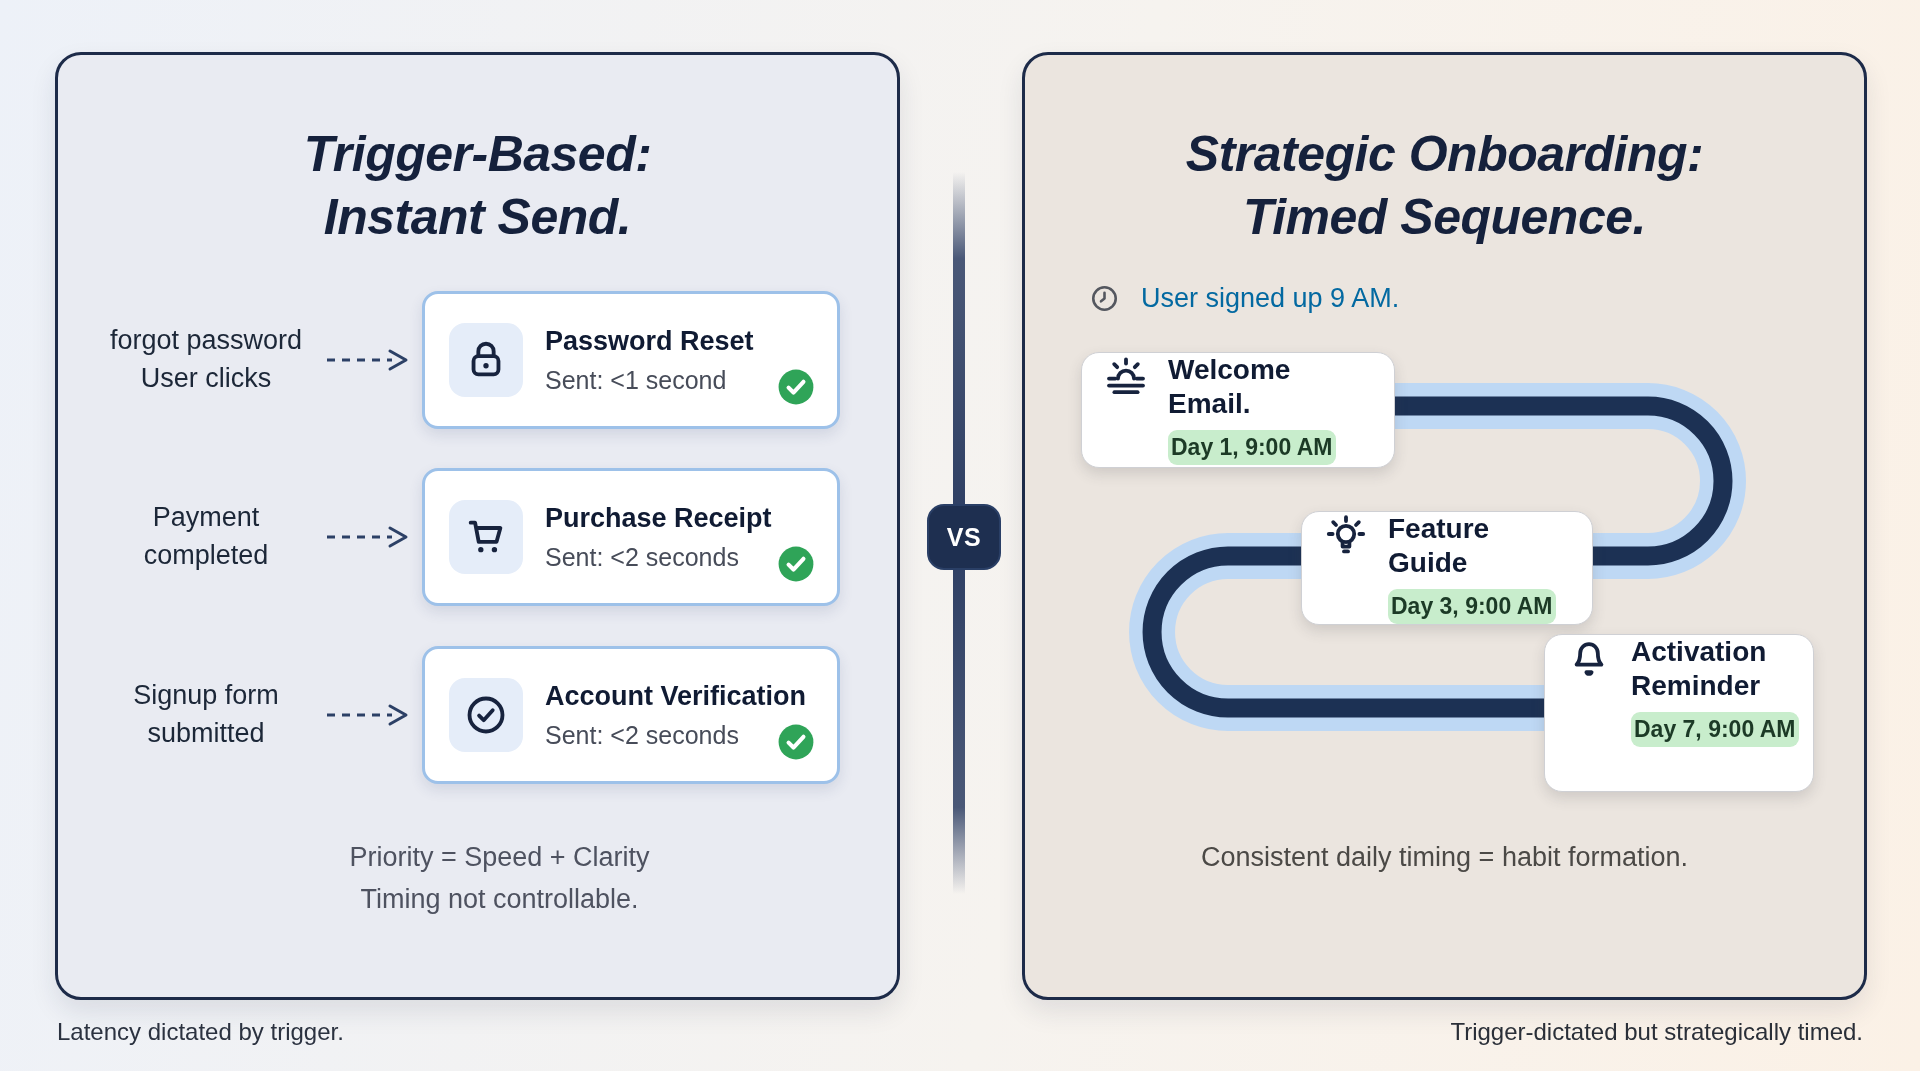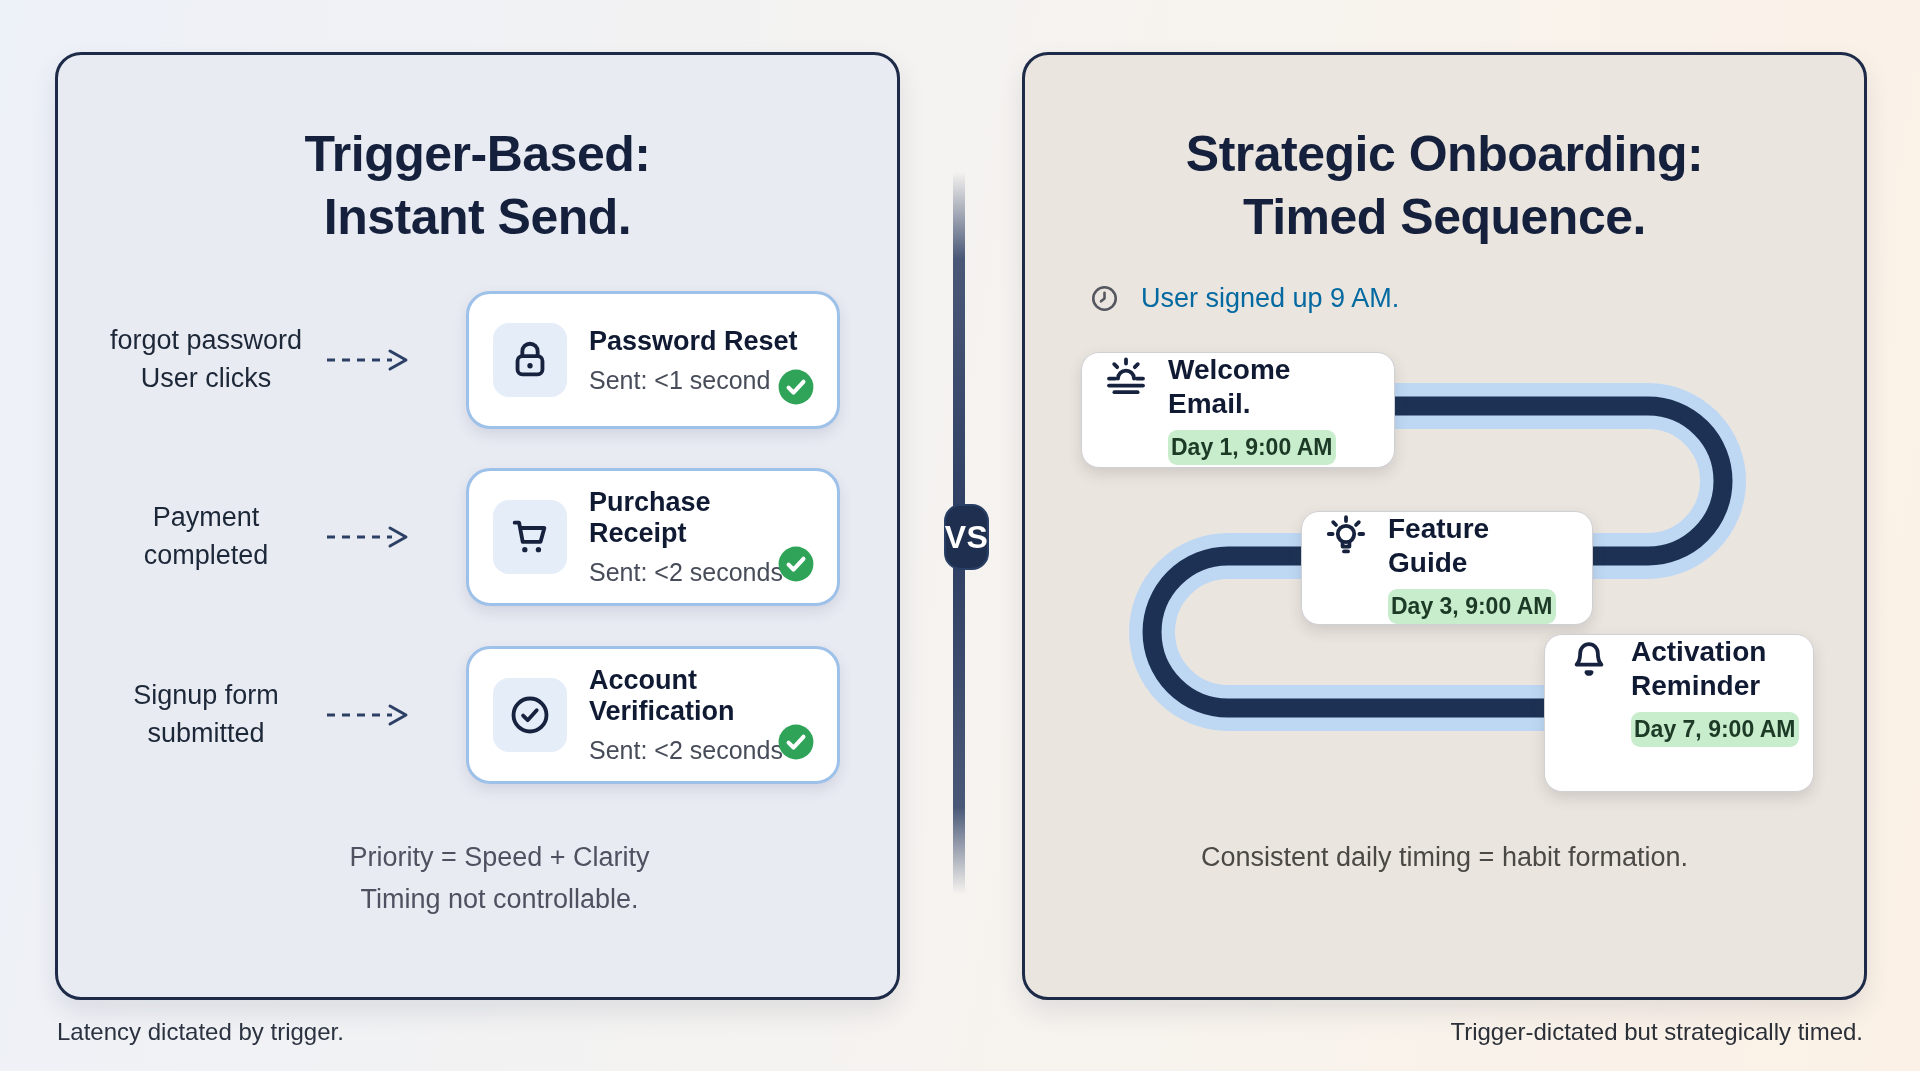--- a/index.html
+++ b/index.html
@@ -21,21 +21,21 @@
     box-shadow: 0 12px 26px rgba(30,40,70,0.10);
   }
   .panel-left  { left: 55px;  background: #e9ebf2; }
   .panel-right { left: 1022px; background: #ebe5df; }
 
   .panel-title {
     position: absolute; top: 68px; left: 0; width: 100%;
     text-align: center; color: #15213c;
     font-size: 50px; font-weight: bold; line-height: 1.26; letter-spacing: -0.5px;
   }
-  .panel-title span { display: block; }
+  .panel-title span { display: block; font-style: italic; }
 
   .panel-footer {
     position: absolute; top: 782px; left: 0; width: 100%;
     text-align: center; font-size: 27px; line-height: 1.55;
   }
   .panel-left  .panel-footer { color: #4e5260; padding-left: 44px; }
   .panel-right .panel-footer { color: #4b4946; }
 
   
   .trigger-row {
@@ -47,23 +47,23 @@
   .trigger-label {
     width: 224px; text-align: center;
     font-size: 27px; font-weight: 500; line-height: 1.4; color: #1c2738;
   }
   .trigger-label span { display:block; }
 
   .dashed-arrow { width: 92px; height: 26px; margin: 0 6px 0 6px; flex: none; }
 
   .email-card {
     flex: 1; height: 138px; position: relative;
-    background: #ffffff; border: 3px solid #9dc1e9; border-radius: 24px;
+    background: #ffffff; border: 3px solid #9dc1e9; border-radius: 16px;
     box-shadow: 0 6px 14px rgba(40,60,110,0.12);
-    display: flex; align-items: center; gap: 22px; padding: 8px 24px; margin-left: 44px;
+    display: flex; align-items: center; gap: 22px; padding: 8px 24px;
   }
   .icon-tile {
     width: 74px; height: 74px; flex: none;
     background: #e5edf9; border-radius: 16px;
     display: flex; align-items: center; justify-content: center;
   }
   .icon-tile svg { width: 46px; height: 46px; }
   .card-text { display: flex; flex-direction: column; gap: 9px; }
   .card-title { font-size: 27px; font-weight: bold; color: #101b33; }
   .card-subtitle { font-size: 25px; color: #474c59; }
@@ -73,24 +73,24 @@
   }
 
   
   .divider {
     position: absolute; left: 953px; top: 172px; width: 12px; height: 722px;
     background: linear-gradient(to bottom,
       rgba(44,61,98,0) 0%, rgba(44,61,98,0.85) 12%,
       #2c3d62 50%, rgba(44,61,98,0.85) 88%, rgba(44,61,98,0) 100%);
   }
   .vs-badge {
-    position: absolute; left: 927px; top: 504px; width: 45px; height: 66px;
+    position: absolute; left: 927px; top: 504px; width: 74px; height: 66px;
     background: #1e2f50; border: 2px solid #2a3f66; border-radius: 17px;
-    color: #ffffff; font-weight: bold; font-size: 32px; letter-spacing: 0.5px;
-    display: flex; align-items: center; justify-content: center; z-index: 4; margin-left: 17px;
+    color: #ffffff; font-weight: bold; font-size: 25px; letter-spacing: 0.5px;
+    display: flex; align-items: center; justify-content: center; z-index: 4;
   }
 
   
   .signup-note {
     position: absolute; left: 64px; top: 228px;
     display: flex; align-items: flex-end; gap: 21px;
     font-size: 27px; color: #0369a1; z-index: 2;
   }
   .signup-note svg { width: 31px; height: 31px; }
 

